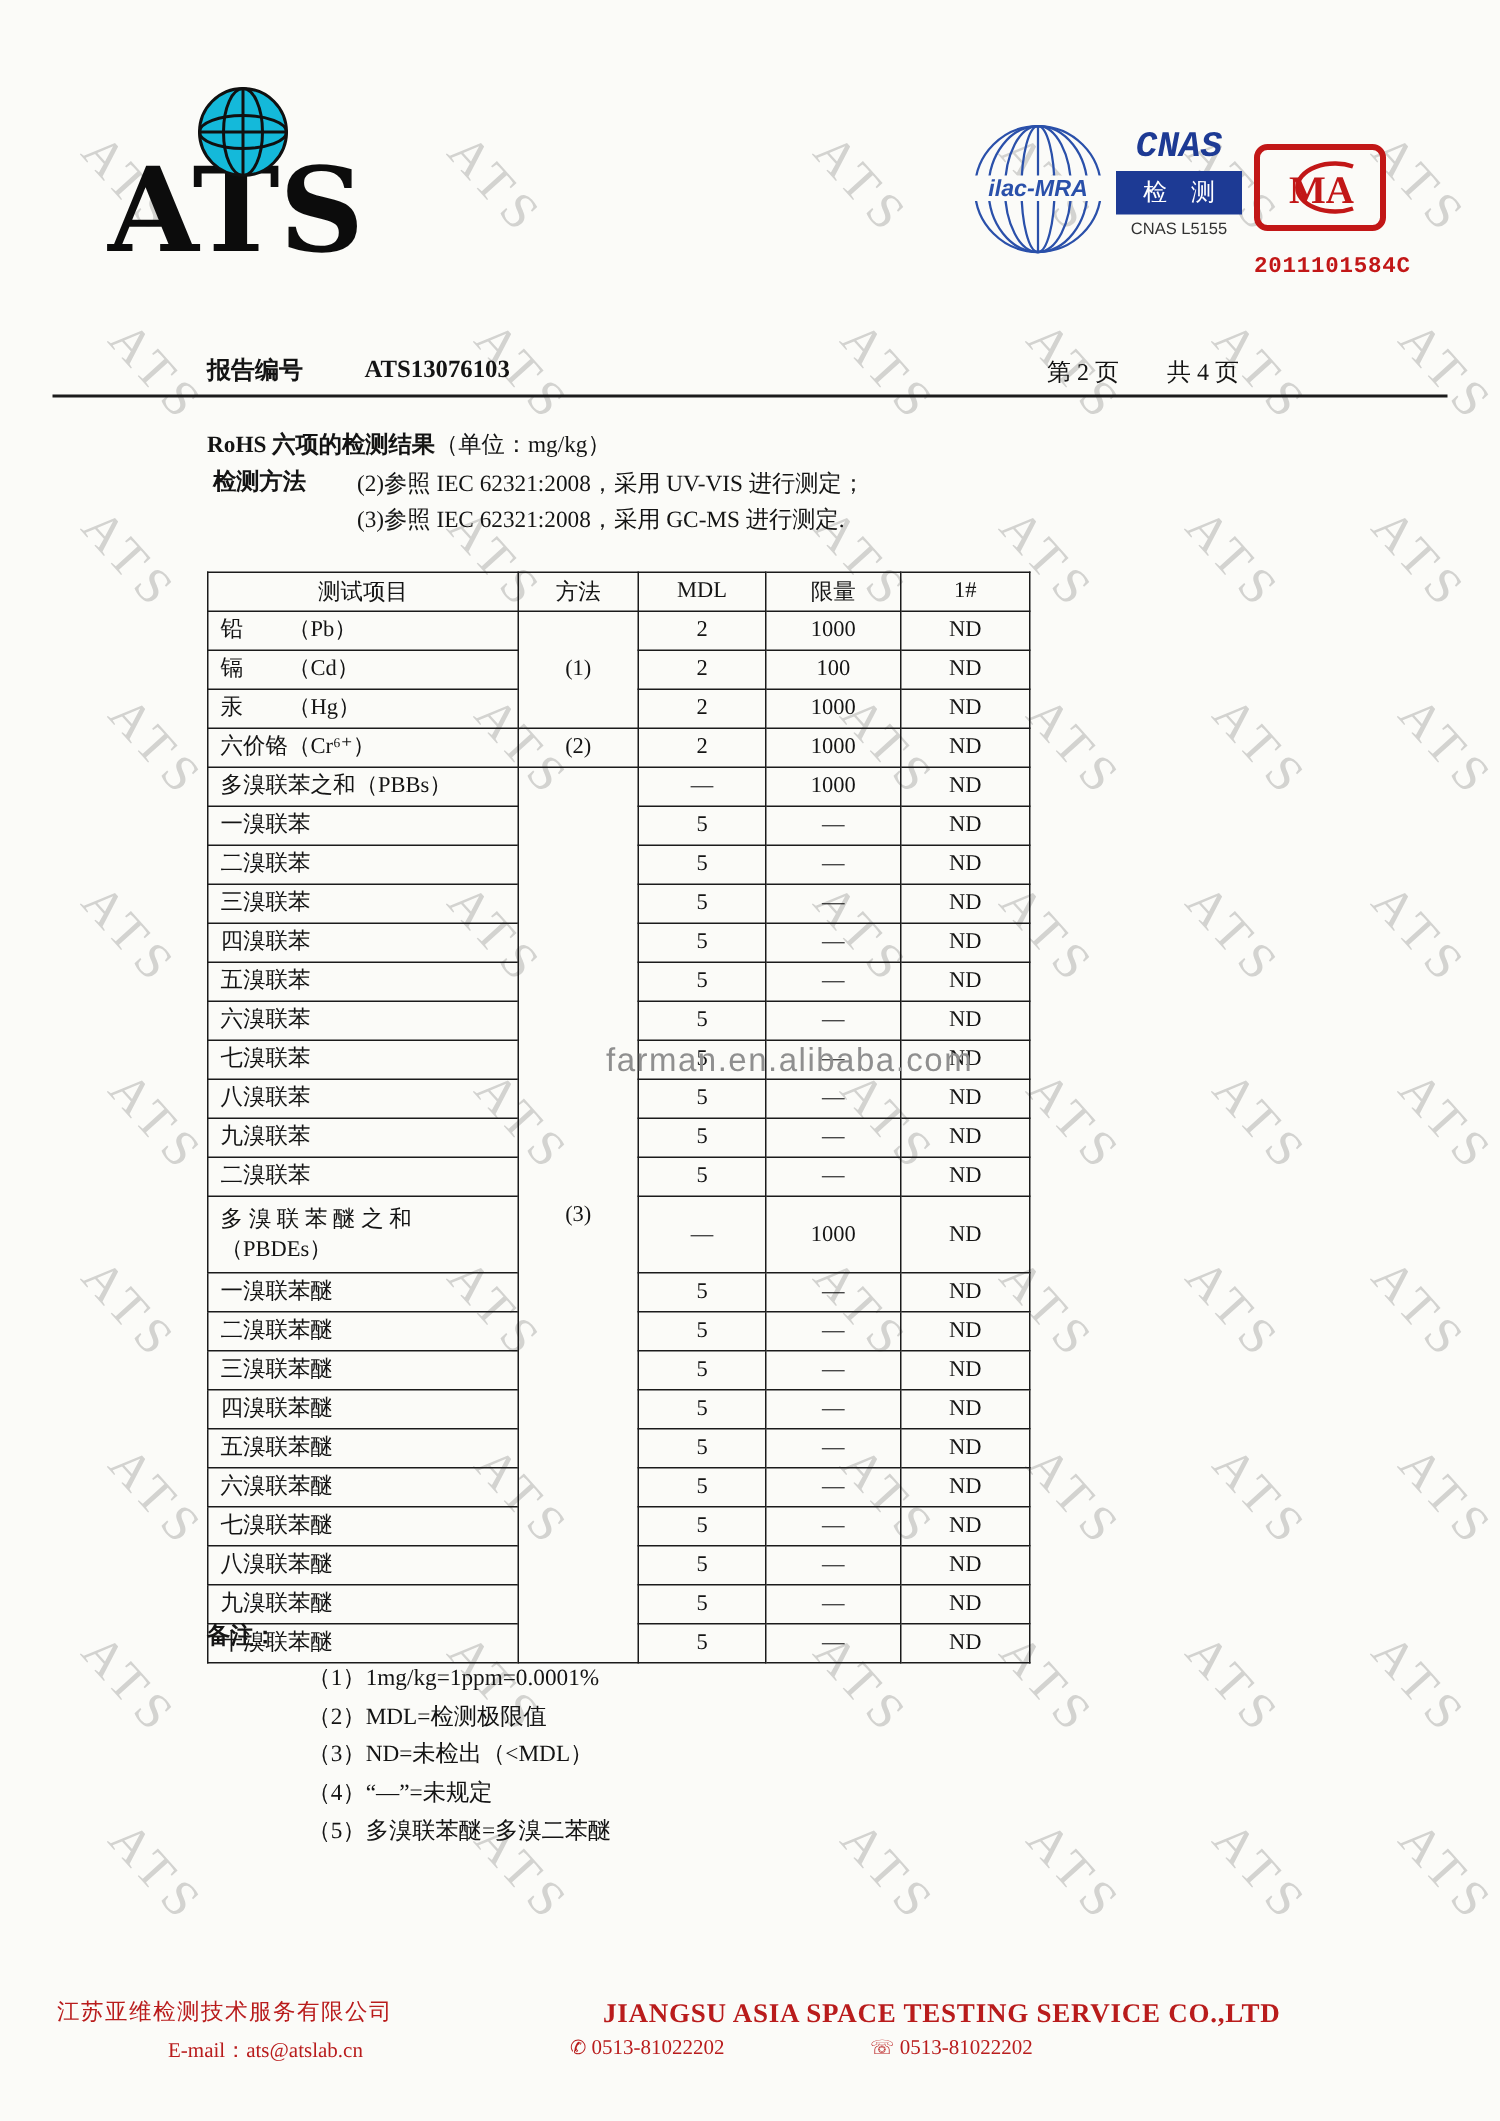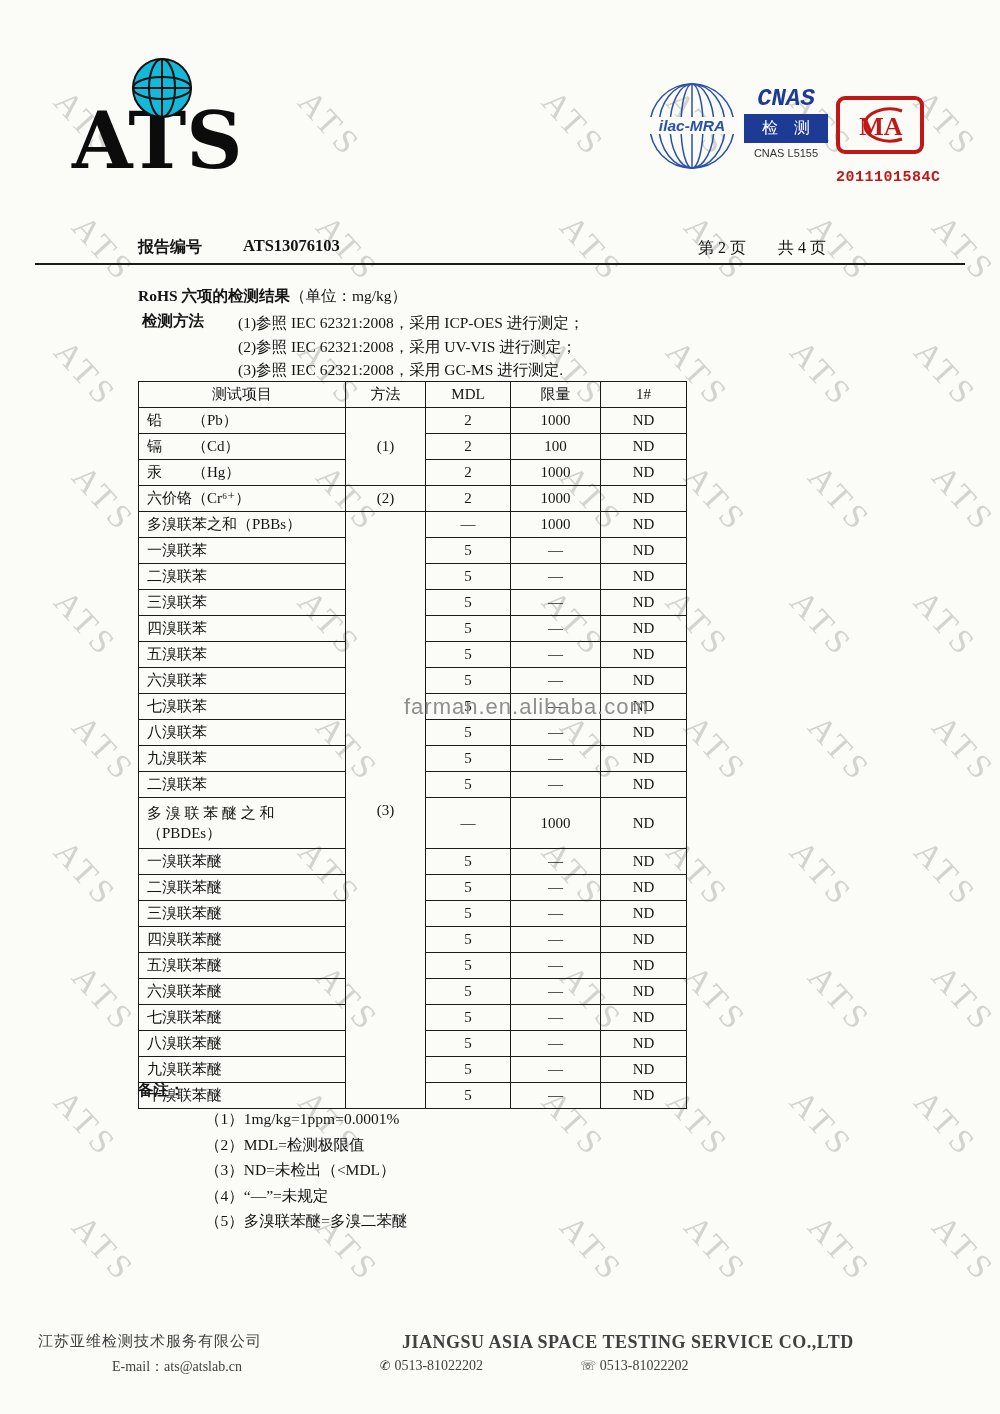--- a/index.html
+++ b/index.html
@@ -78,21 +78,21 @@
   .results-table th{height:25px;font-weight:normal;text-align:center;}
   .results-table td{height:25px;text-align:center;}
   .results-table td.item-cell{text-align:left;padding-left:8px;white-space:pre-line;line-height:1.35;}
   .results-table tr.tall td{height:50px;}
 
   
   .notes-label{position:absolute;left:138px;top:1080px;font-size:15.5px;font-weight:bold;}
   .notes{position:absolute;left:205px;top:1106px;font-size:15.5px;line-height:25.5px;}
 
   
-  .footer{position:absolute;left:0;top:1328px;width:100%;height:64px;color:#404040;z-index:1;}
+  .footer{position:absolute;left:0;top:1328px;width:100%;height:64px;color:#b91c1c;z-index:1;}
   .f-cn{position:absolute;left:38px;top:4px;font-size:15px;letter-spacing:1px;}
   .f-en{position:absolute;left:402px;top:4px;font-size:18px;font-weight:bold;letter-spacing:0.5px;}
   .f-email{position:absolute;left:112px;top:30px;font-size:14px;}
   .f-phone{position:absolute;left:380px;top:30px;font-size:14px;}
   .f-fax{position:absolute;left:580px;top:30px;font-size:14px;}
   .f-ico{font-family:"DejaVu Sans",sans-serif;font-size:13px;}
 </style>
 </head>
 <body>
 
@@ -208,21 +208,20 @@
   <span class="rep-label">报告编号</span>
   <span class="rep-no">ATS13076103</span>
   <span class="page-info">第 2 页　　共 4 页</span>
   <div class="top-rule"></div>
 
   <div class="result-title">
     <span class="bold">RoHS 六项的检测结果</span><span>（单位：mg/kg）</span>
   </div>
   <div class="method-label">检测方法</div>
   <div class="methods">
-    <div>(1)参照 IEC 62321:2008，采用 ICP-OES 进行测定；</div>
     <div>(2)参照 IEC 62321:2008，采用 UV-VIS 进行测定；</div>
     <div>(3)参照 IEC 62321:2008，采用 GC-MS 进行测定.</div>
   </div>
 
   <table class="results-table">
     <colgroup>
       <col style="width:207px">
         <col style="width:80px">
         <col style="width:85px">
         <col style="width:90px">

